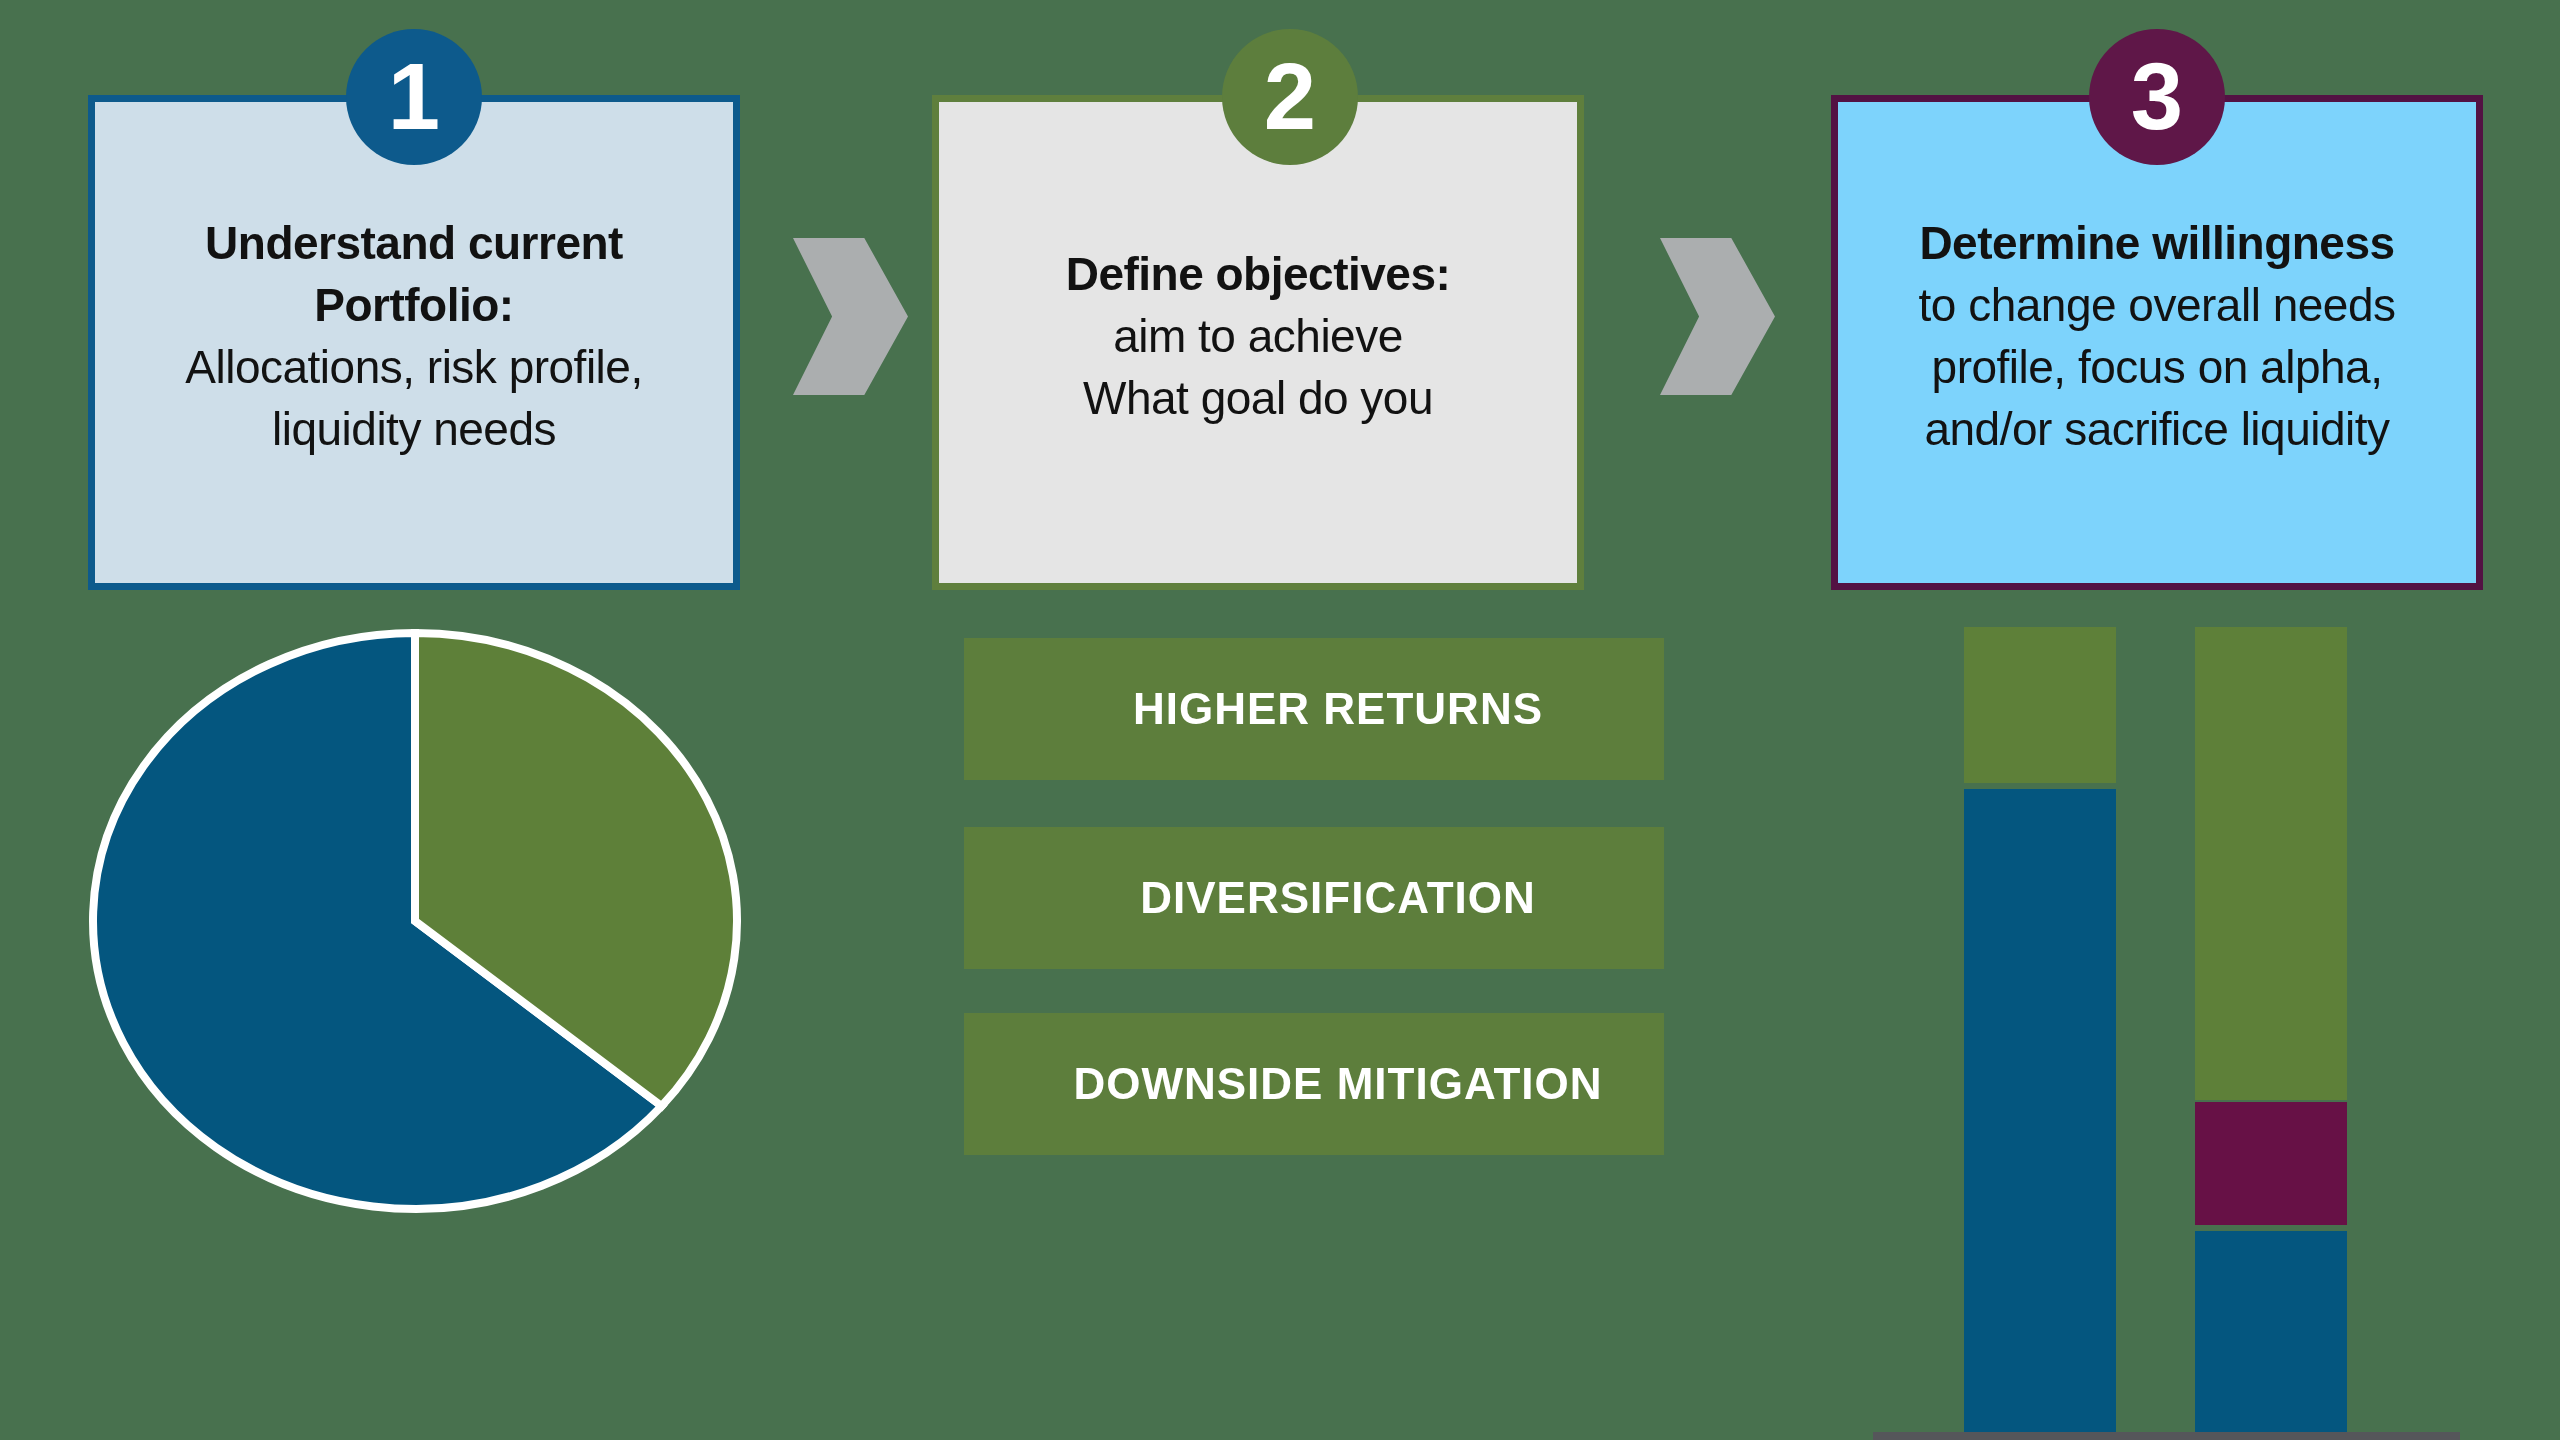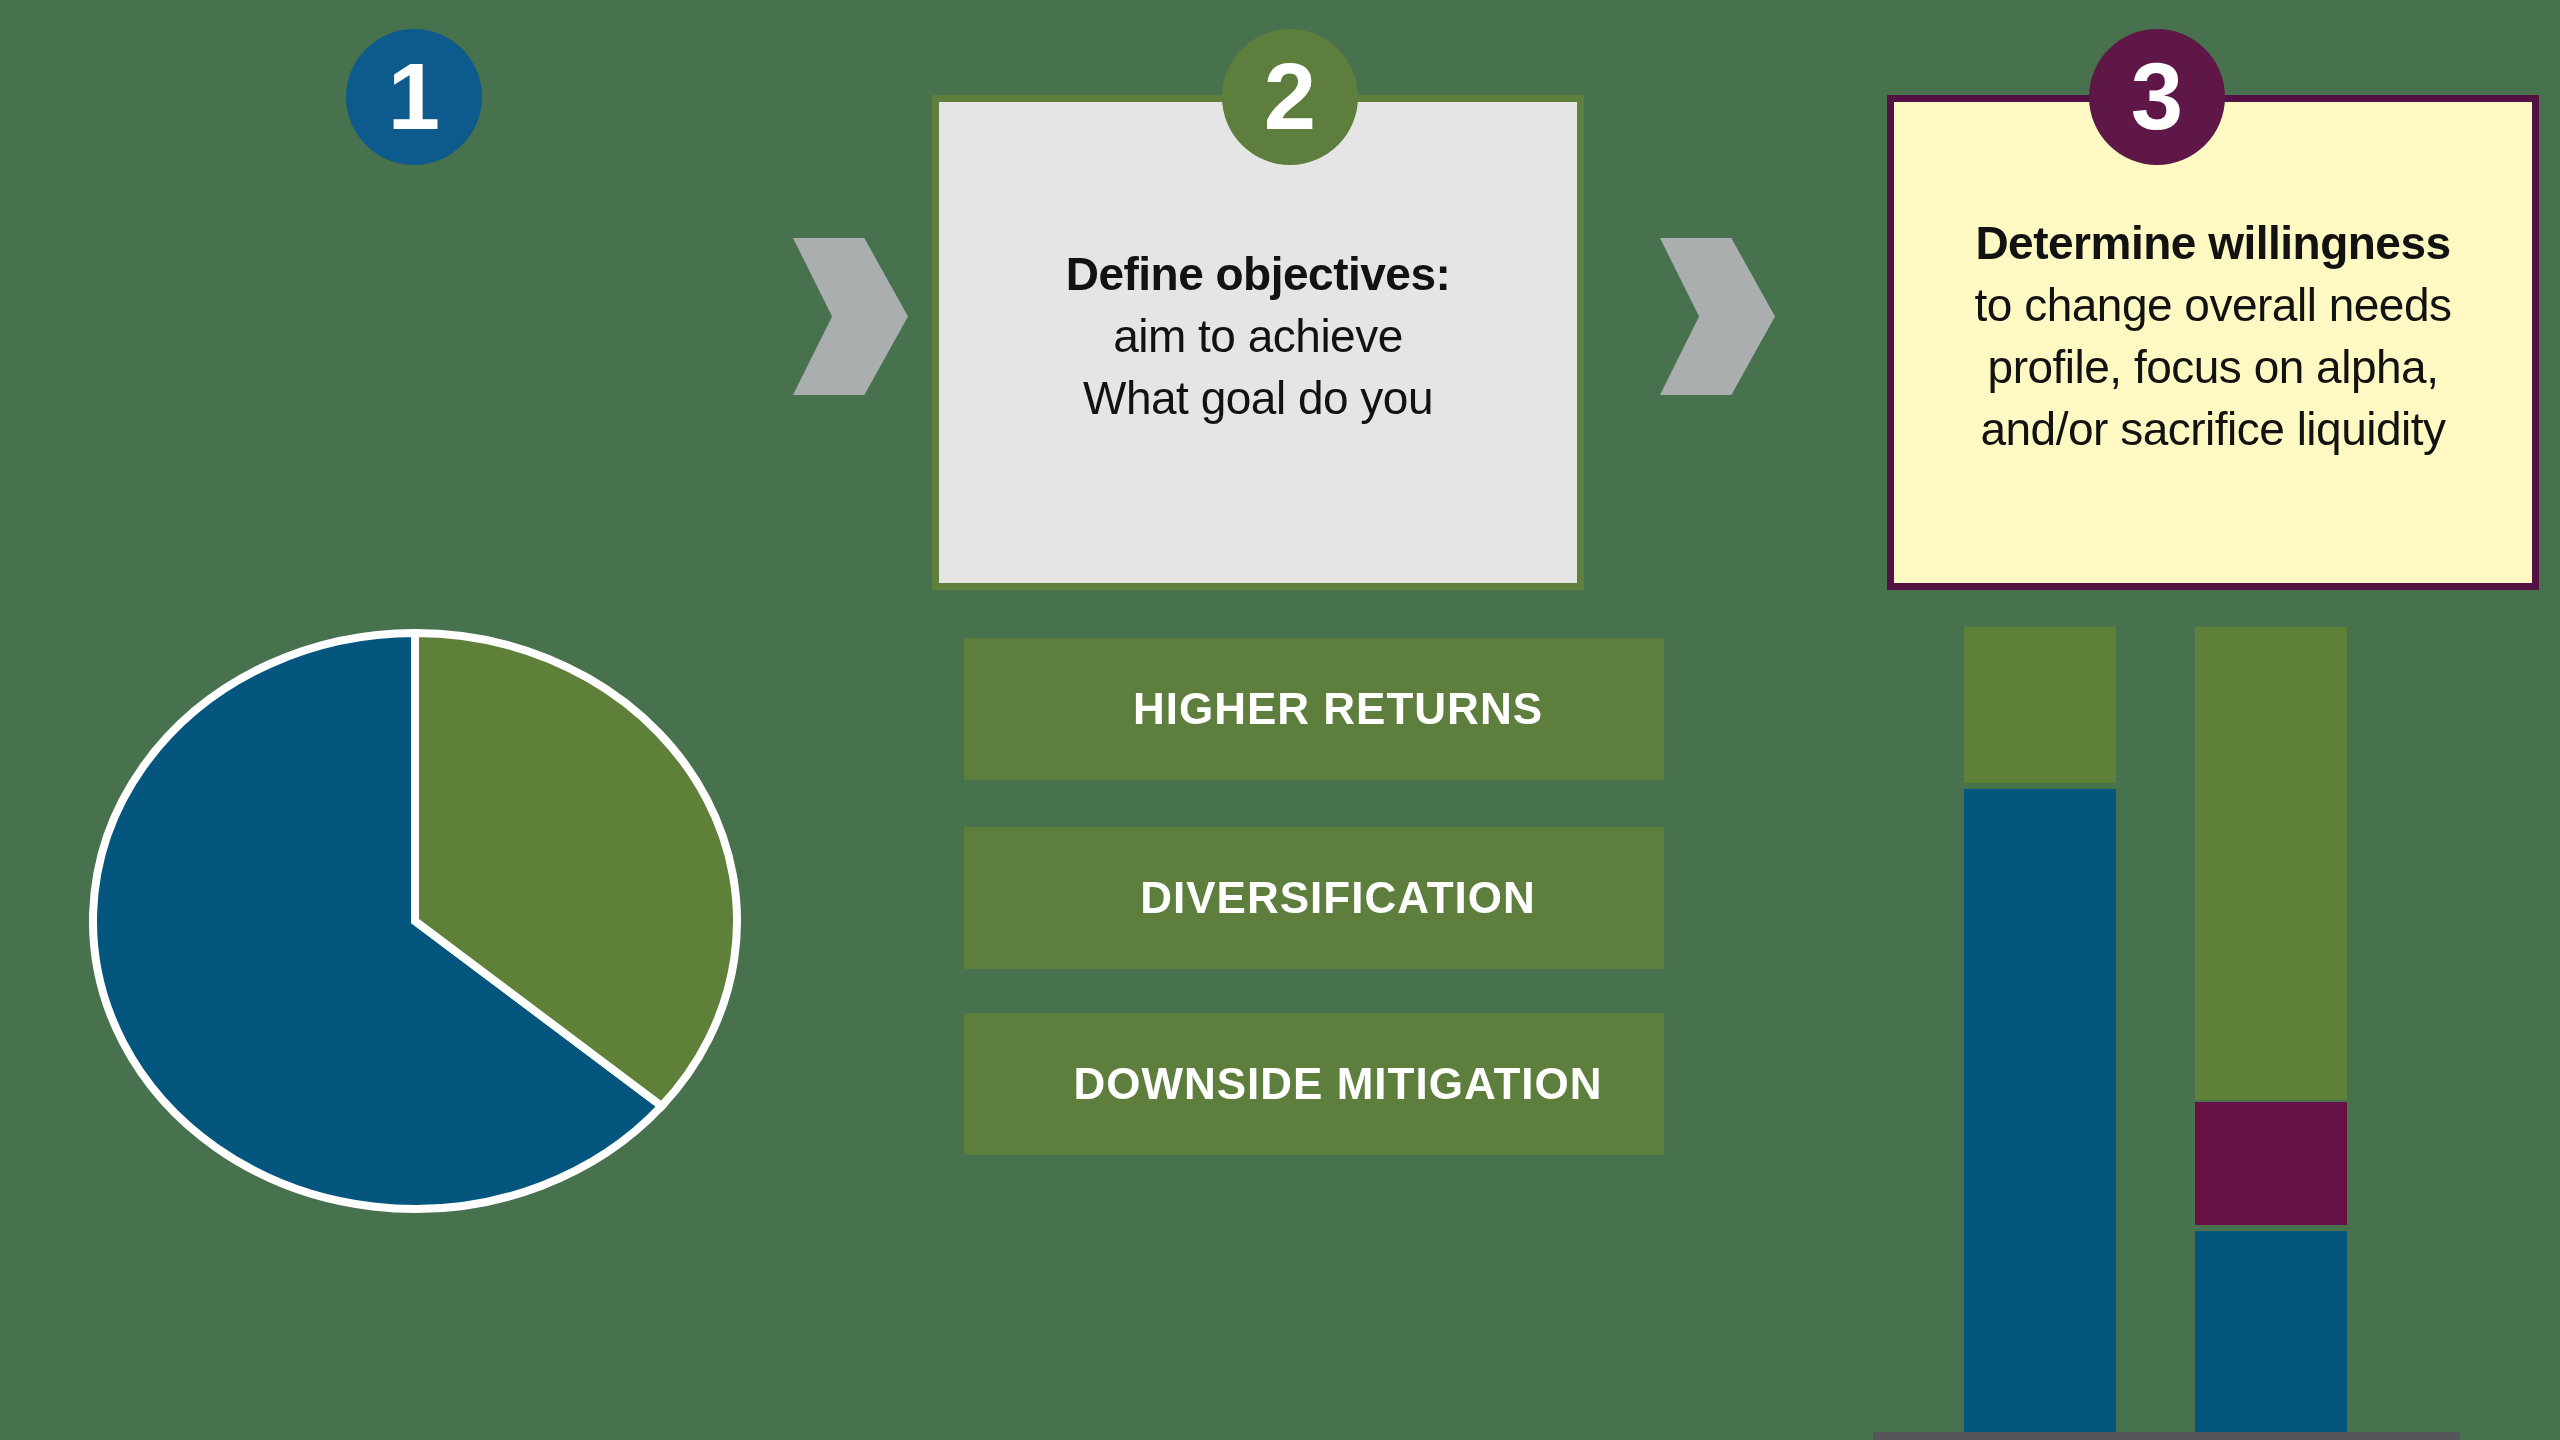--- a/index.html
+++ b/index.html
@@ -21,21 +21,21 @@
     border: 7px solid #000;
     display: flex;
     flex-direction: column;
     justify-content: center;
     align-items: center;
     text-align: center;
   }
   .step-box .text-block { margin-top: -14px; }
   .box-1 { left: 88px;  background: #CEDEE9; border-color: #0D5A8C; }
   .box-2 { left: 932px; background: #e5e5e5; border-color: #5F7F3D; }
-  .box-3 { left: 1887px; background: #fef9c3; border-color: #531243; }
+  .box-3 { left: 1831px; background: #7dd3fc; border-color: #531243; }
   .step-line {
     font-size: 46px;
     line-height: 62px;
     color: #121212;
     letter-spacing: -0.5px;
     white-space: nowrap;
   }
   .step-line.bold { font-weight: bold; }
   
   .badge {
@@ -108,20 +108,28 @@
     width: 587px;
     height: 8px;
     background: #55565A;
   }
 </style>
 </head>
 <body>
 
 <div class="canvas">
 
+  <div class="step-box box-1">
+    <div class="text-block">
+      <div class="step-line bold">Understand current</div>
+      <div class="step-line bold">Portfolio:</div>
+      <div class="step-line">Allocations, risk profile,</div>
+      <div class="step-line">liquidity needs</div>
+    </div>
+  </div>
 
   <div class="step-box box-2">
     <div class="text-block">
       <div class="step-line bold">Define objectives:</div>
       <div class="step-line">aim to achieve</div>
       <div class="step-line">What goal do you</div>
     </div>
   </div>
 
   <div class="step-box box-3">

